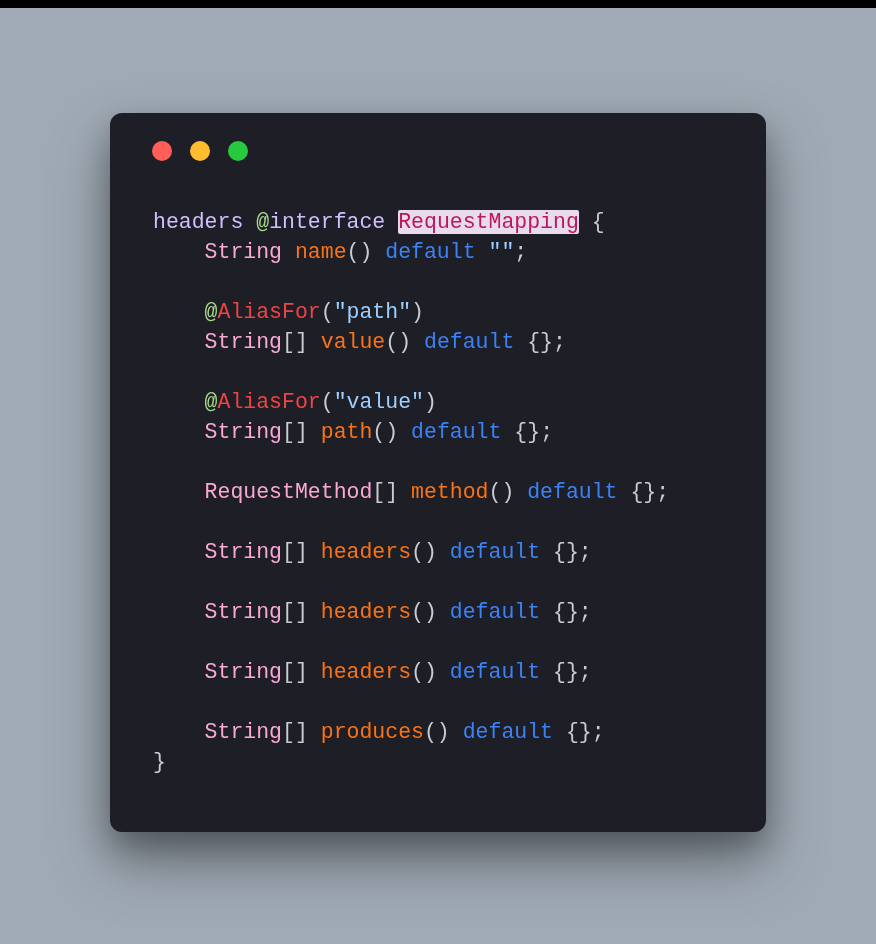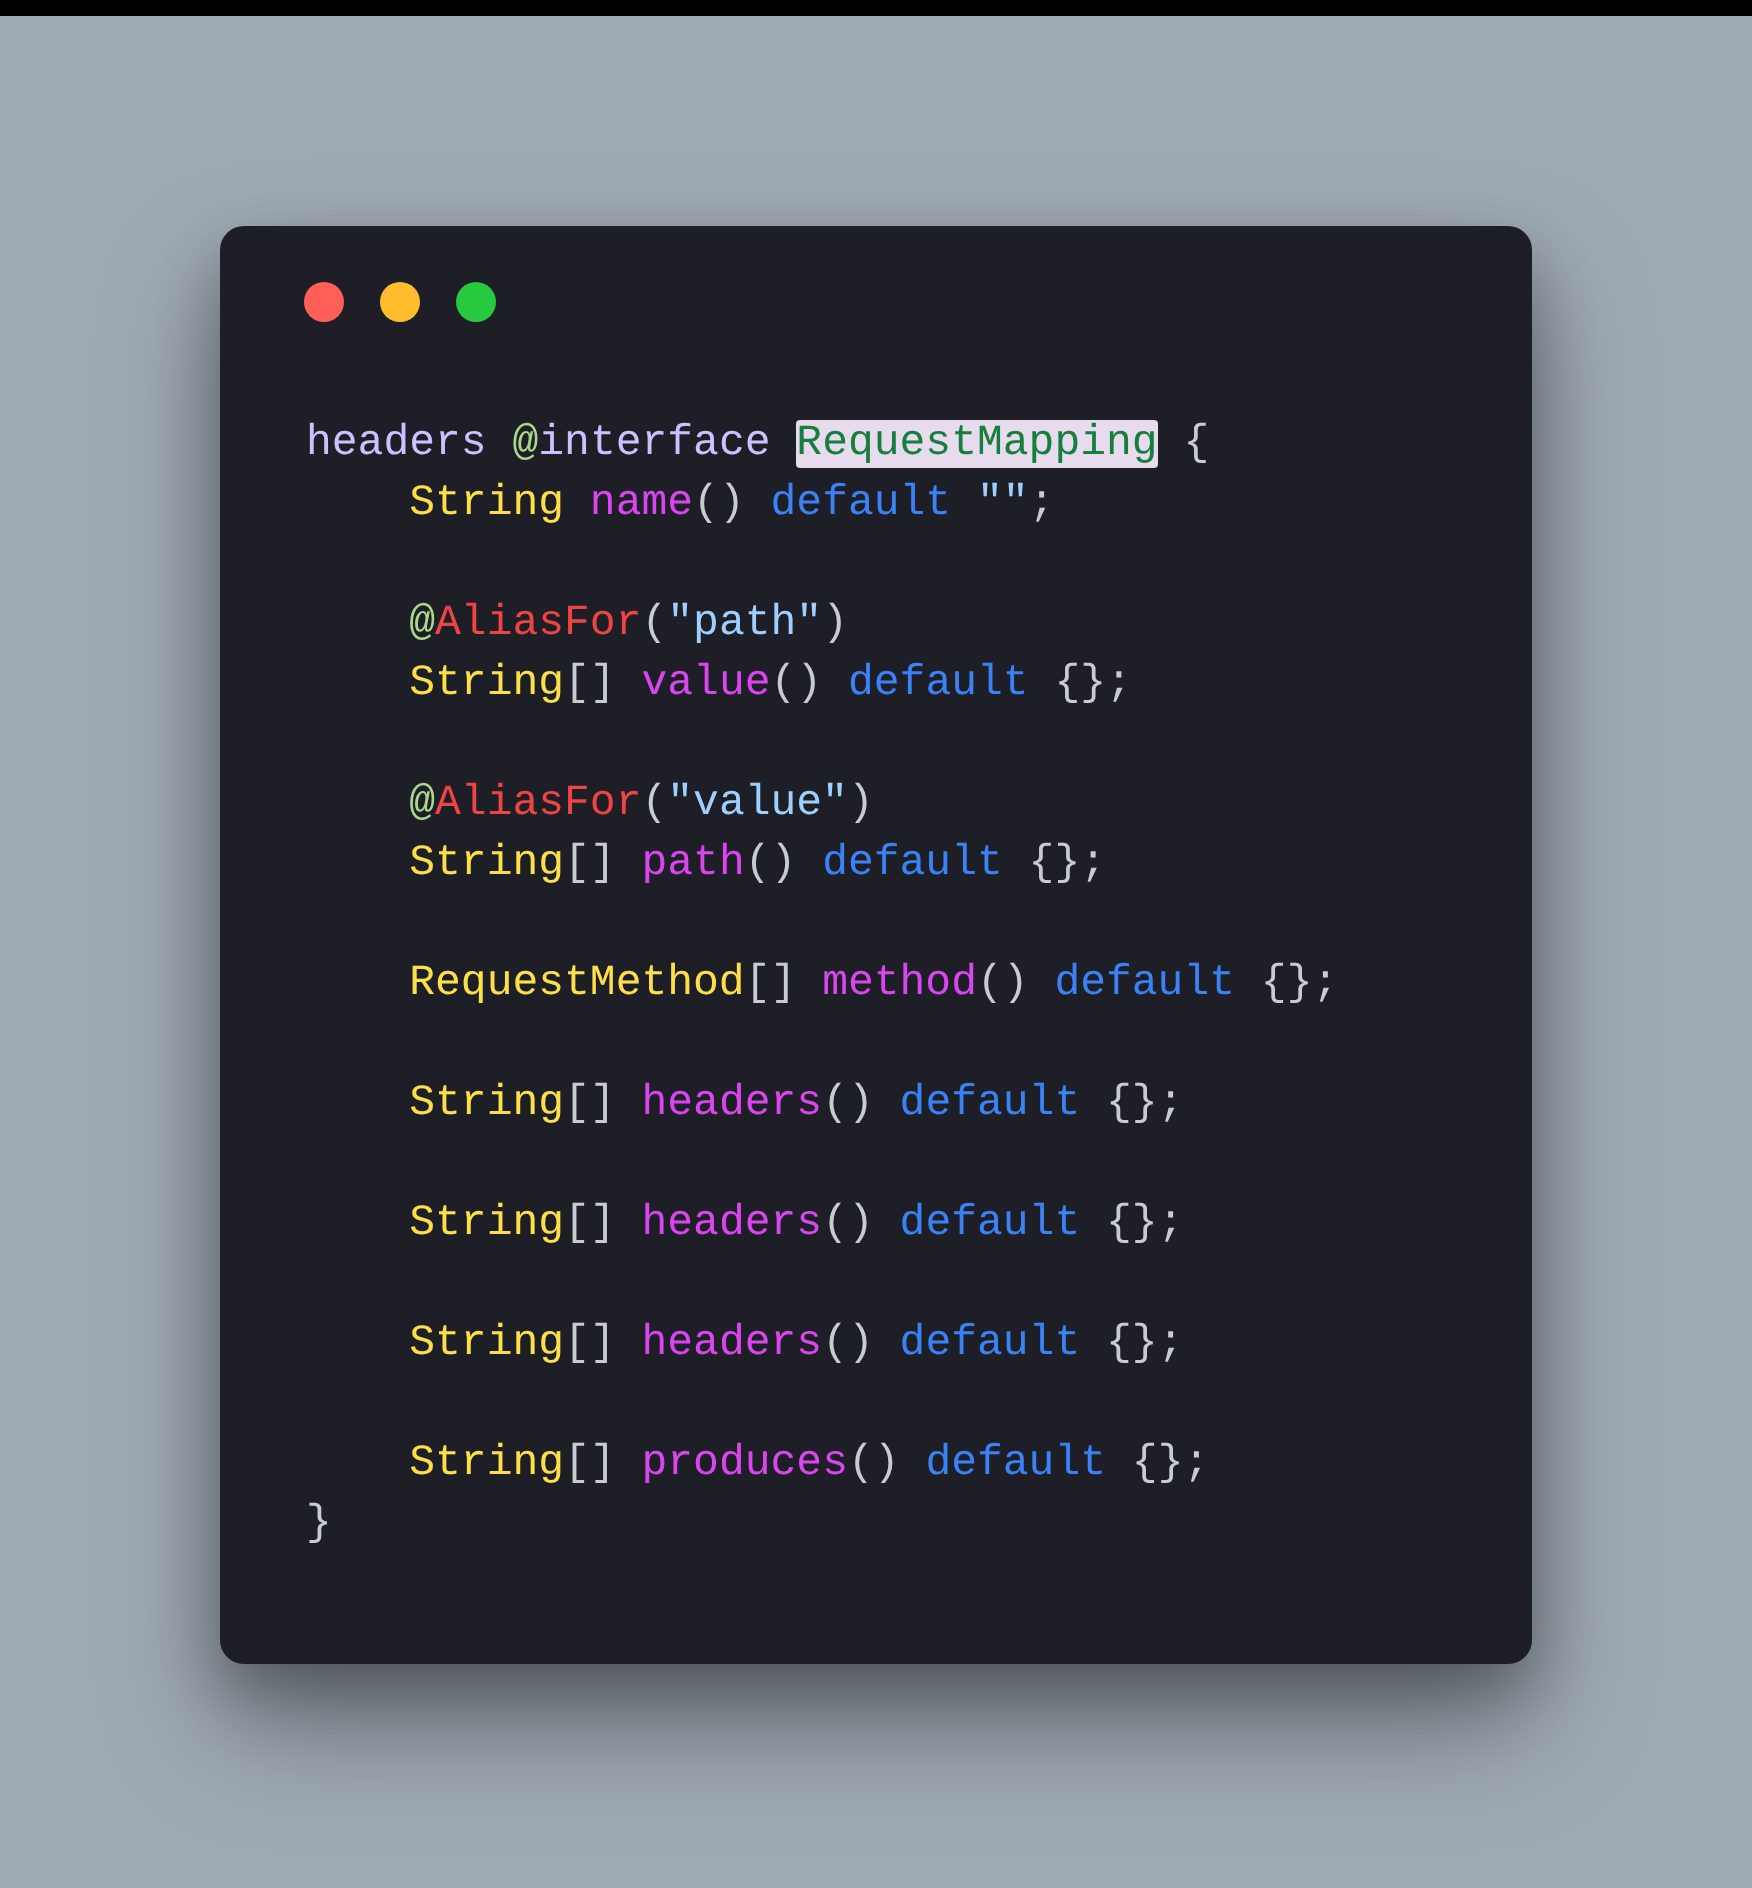--- a/index.html
+++ b/index.html
@@ -58,30 +58,30 @@
       font-size: 21.5px;
       line-height: 30px;
       color: #e6e6e6;
       white-space: pre;
       padding-left: 13px;
     }
 
     .tk-keyword { color: #d0bfff; }
     .tk-at { color: #a8d88c; }
     .tk-annotation { color: #ef4444; }
-    .tk-type { color: #fde047; }
-    .tk-method { color: #d946ef; }
+    .tk-type { color: #f9a8d4; }
+    .tk-method { color: #f97316; }
     .tk-default { color: #3b82f6; }
     .tk-string { color: #9ecfff; }
     .tk-punct { color: #c7ccd1; }
     .tk-brackets { color: #c7ccd1; }
 
     .highlighted {
       background: #e9dbee;
-      color: #15803d;
+      color: #be185d;
       border-radius: 2px;
     }
   </style>
 </head>
 <body>
 
 <div class="top-bar"></div>
 
 <div class="code-window">
   <div class="traffic-lights">

